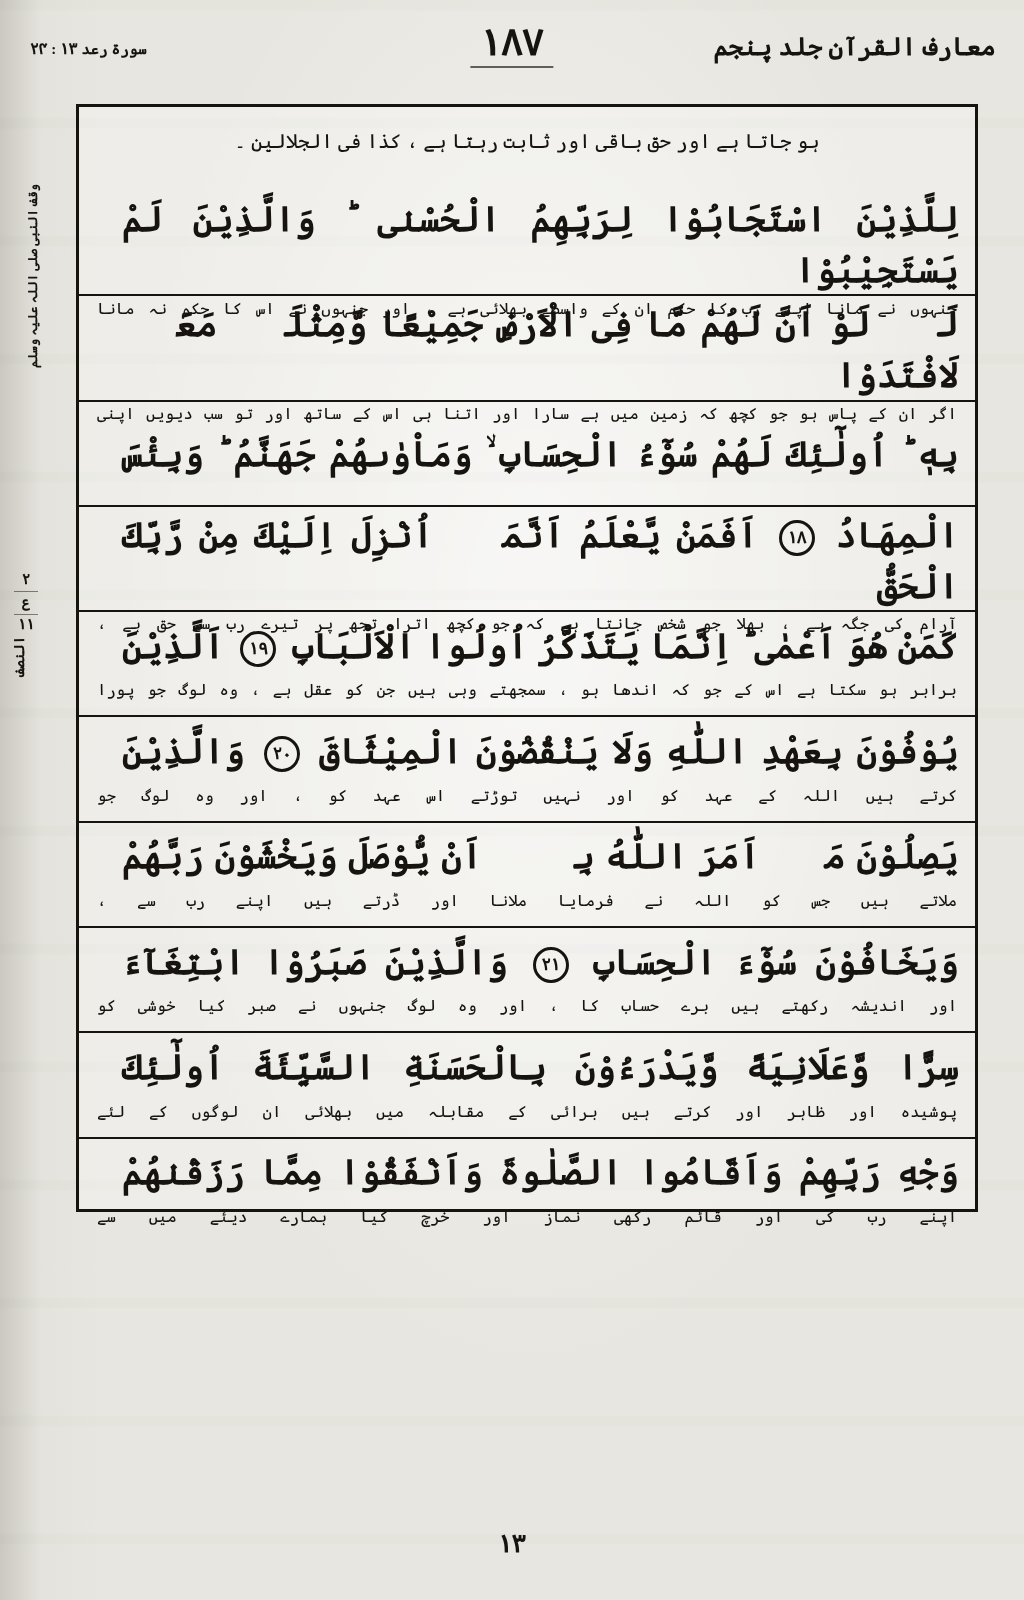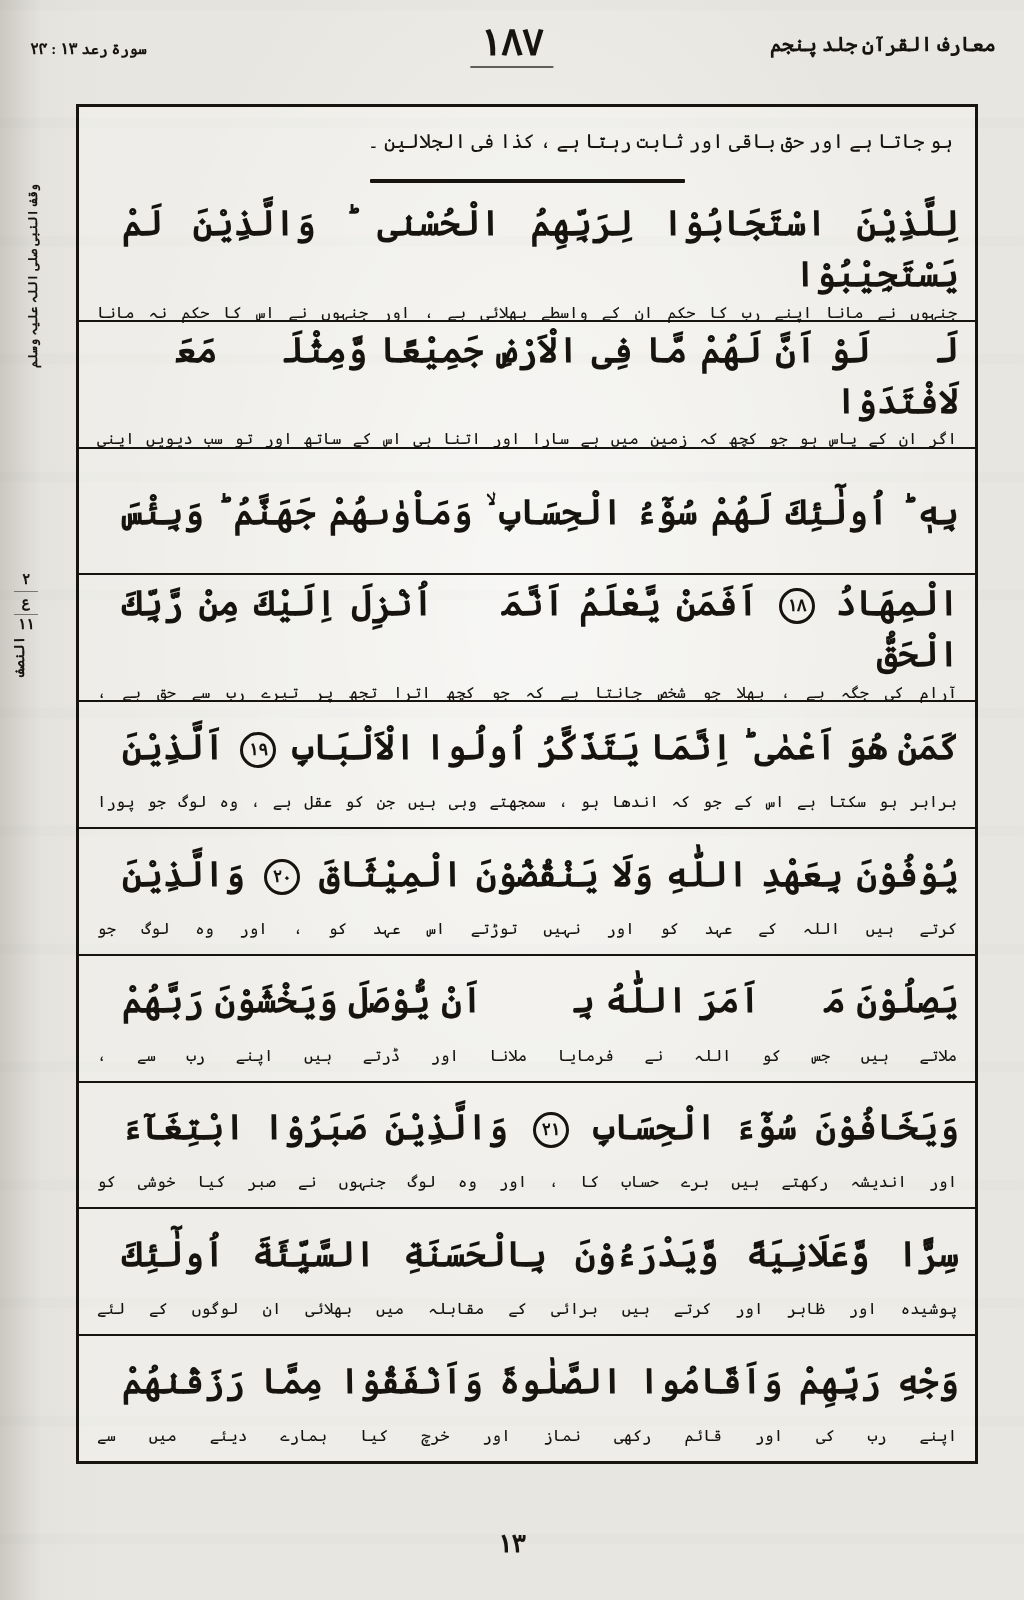--- a/index.html
+++ b/index.html
@@ -42,47 +42,48 @@
     font-size: 15px; font-weight: bold; direction: rtl; white-space: nowrap;
   }
   .h-center {
     position: absolute; left: 50%; top: 0; transform: translateX(-50%);
     font-size: 36px; font-weight: bold; letter-spacing: 2px;
     border-bottom: 2px solid rgba(23,20,15,0.65);
     padding: 0 10px 2px;
   }
   .h-right {
     position: absolute; right: 28px; top: 10px;
-    font-size: 20px; font-weight: bold; direction: rtl; white-space: nowrap;
+    font-size: 25px; font-weight: bold; direction: rtl; white-space: nowrap;
   }
 
   
   .vtext {
     position: absolute; z-index: 3;
     transform: rotate(-90deg);
     direction: rtl; text-align: center; white-space: nowrap;
   }
   .waqf { left: -62px; top: 268px; width: 190px; font-size: 12.5px; font-weight: bold; }
   .ruku {
     position: absolute; left: 14px; top: 570px; z-index: 3;
     font-size: 14px; font-weight: bold; text-align: center; line-height: 1.45;
   }
   .ruku div { border-bottom: 1px solid rgba(23,20,15,0.5); padding: 0 4px 1px; }
   .ruku div:last-child { border-bottom: none; }
   .nisf { left: -16px; top: 648px; width: 70px; font-size: 14px; font-weight: bold; }
 
   
   .box {
     position: absolute; left: 76px; top: 104px;
-    width: 902px; height: 1360px;
+    width: 902px; height: 1108px;
     border: 3px solid #17140f;
     background: rgba(255,255,255,0.30);
     box-sizing: border-box;
     display: flex; flex-direction: column;
     z-index: 2;
+    align-items: center;
   }
   .intro {
     direction: rtl;
     font-size: 20px; font-weight: 500;
     padding: 18px 22px 2px;
     line-height: 1.6;
     text-align: right;
   }
   .divider {
     width: 315px; height: 4px;

